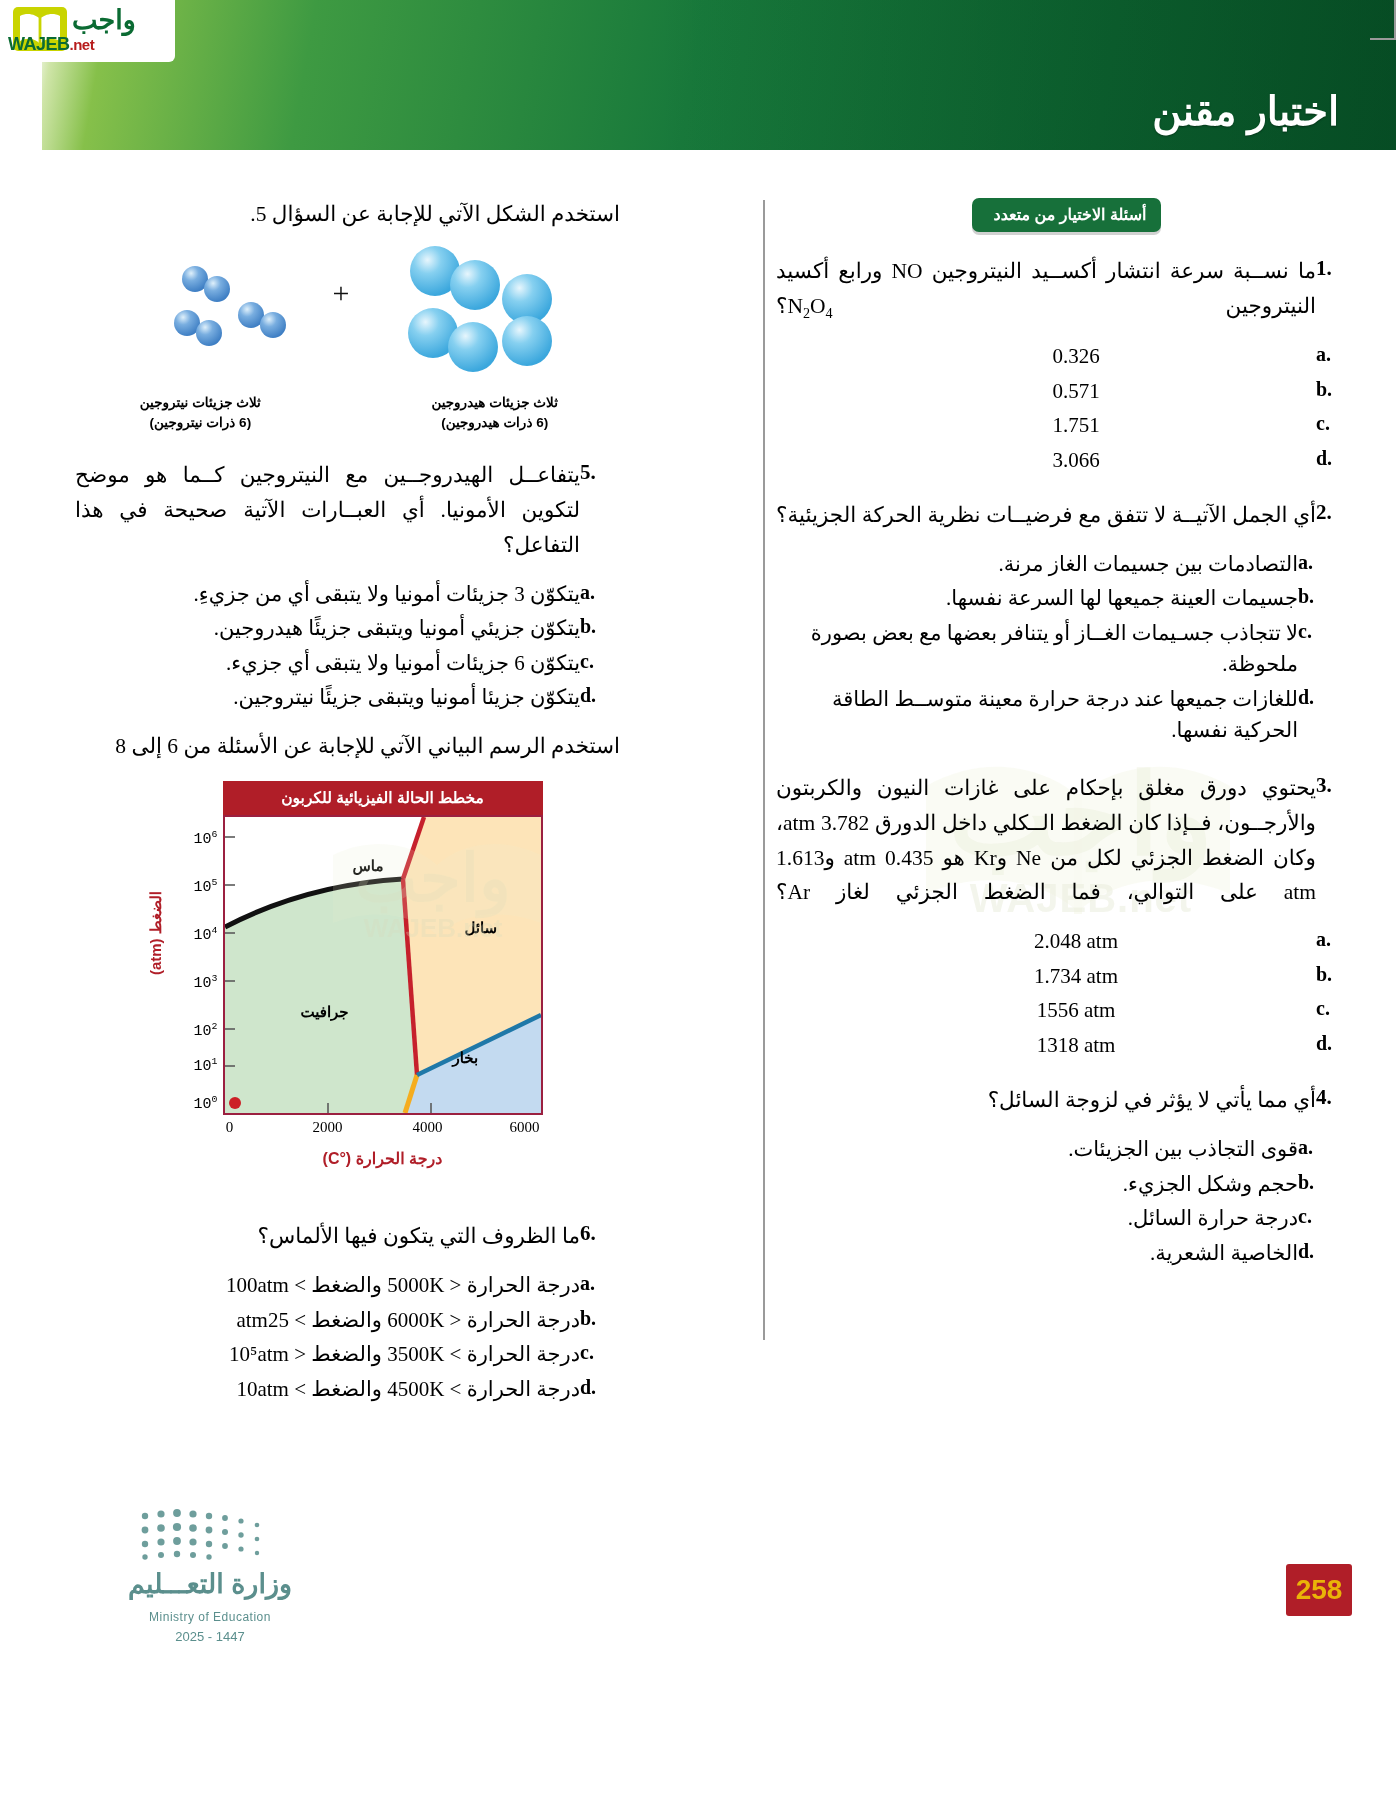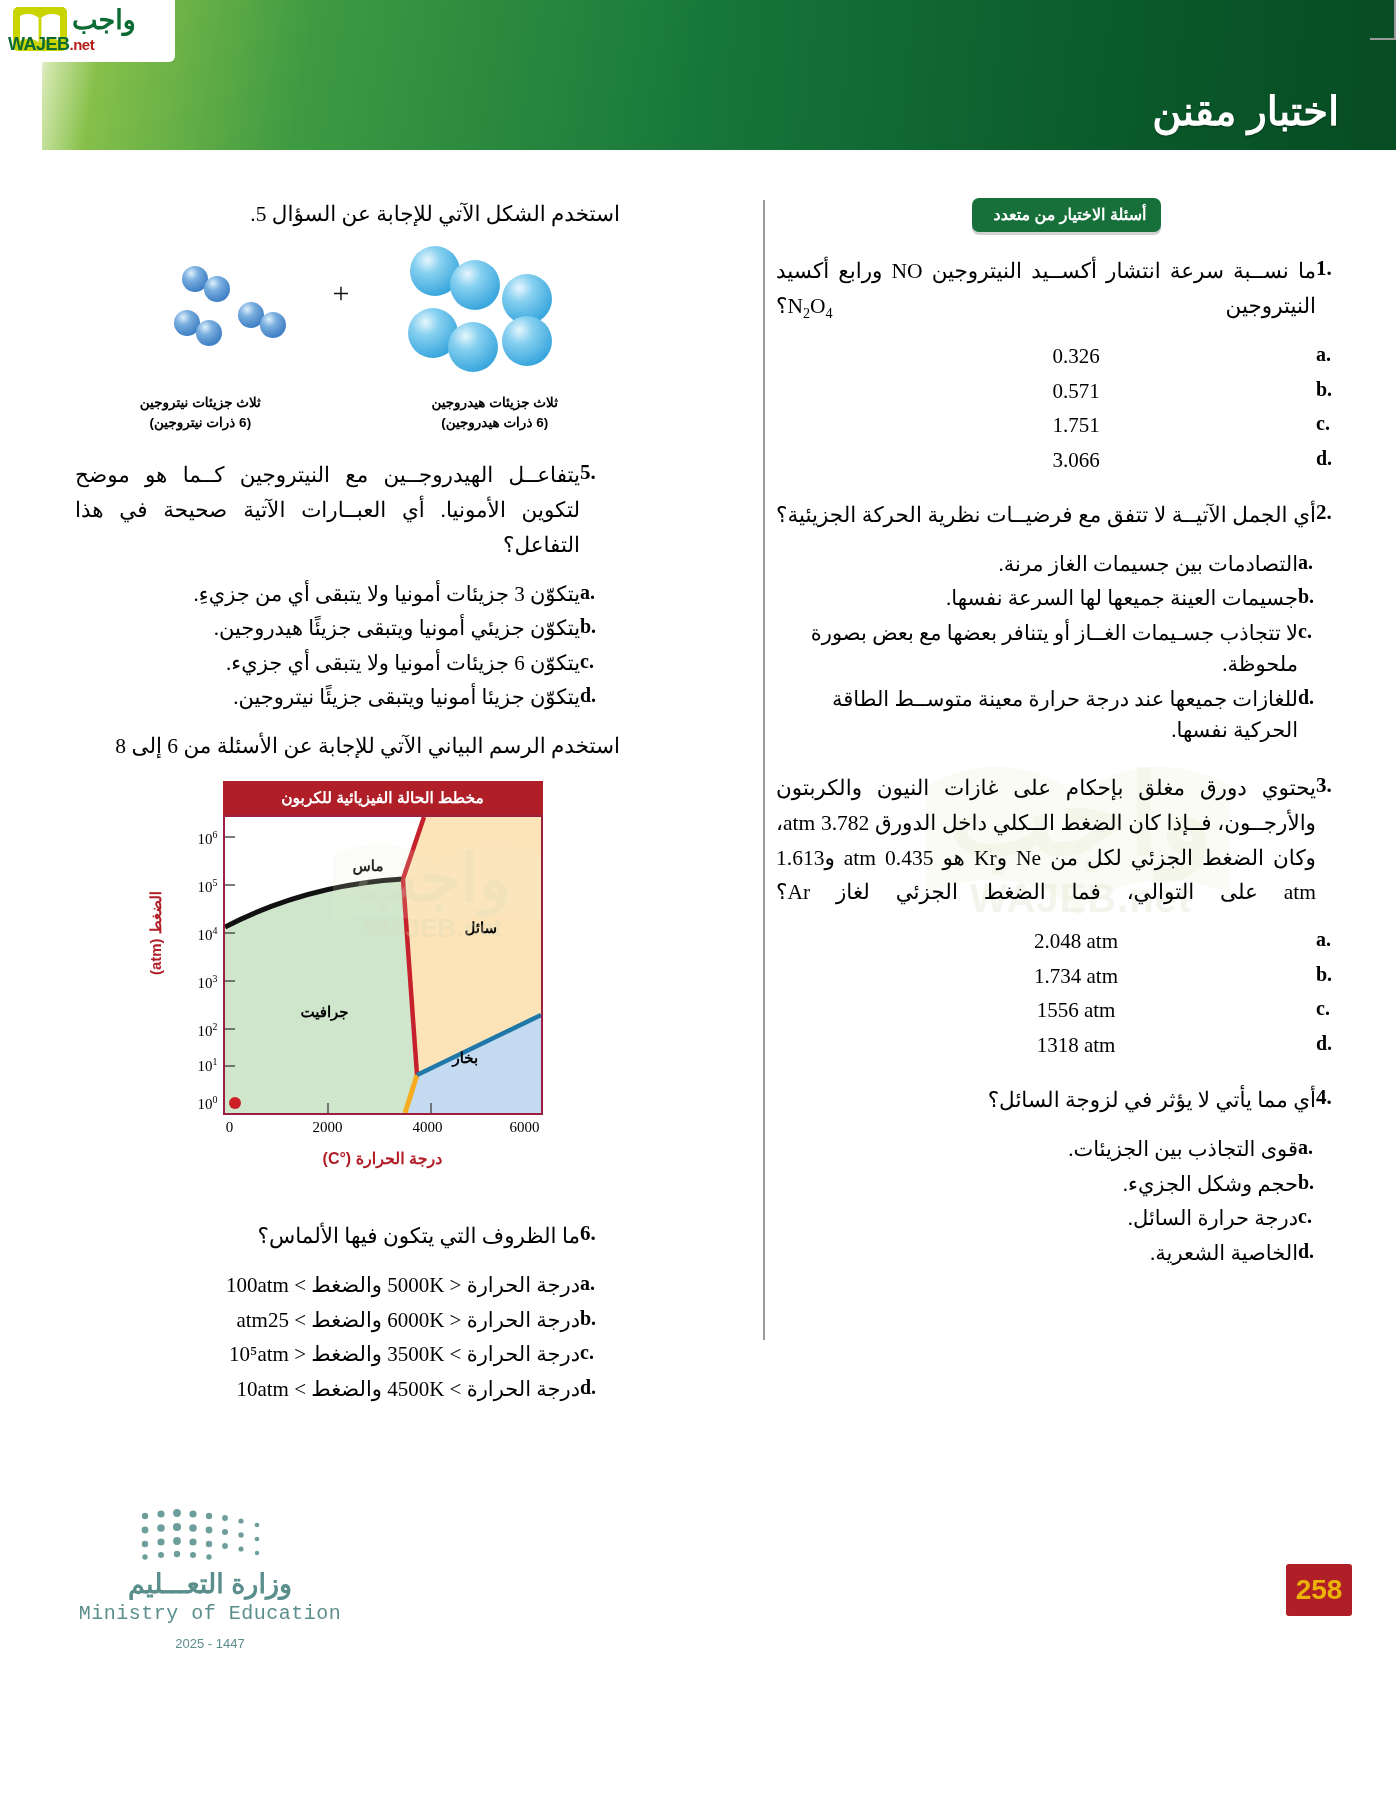--- a/index.html
+++ b/index.html
@@ -157,21 +157,21 @@
     font-size:15px;font-weight:bold;color:#b01e28;
     white-space:nowrap;
   }
   .xlabel{
     position:absolute;left:70px;top:368px;width:320px;text-align:center;
     font-family:"Liberation Sans", sans-serif;
     font-size:16px;font-weight:bold;color:#b01e28;
   }
   .ytick{
     position:absolute;right:325px;
-    font-family:Liberation Serif, serif;font-size:15px;color:#000;
+    font-family:Liberation Mono, monospace;font-size:15px;color:#000;
     direction:ltr;white-space:nowrap;text-align:right;width:46px;
   }
   .xtick{
     position:absolute;top:338px;
     font-family:"Liberation Serif", serif;font-size:15px;color:#000;
     direction:ltr;text-align:center;width:50px;
   }
   .region-label{
     position:absolute;font-family:"Liberation Sans", sans-serif;
     font-size:15px;font-weight:bold;color:#000;
@@ -187,26 +187,26 @@
   
   .footer{
     position:absolute;left:60px;top:1330px;width:300px;text-align:center;
   }
   .foot-dots{height:58px;position:relative;}
   .foot-ar{
     font-family:"Liberation Sans", sans-serif;
     font-size:27px;font-weight:bold;color:#5b8f8d;letter-spacing:2px;margin-top:4px;
   }
   .foot-en{
-    font-family:Liberation Mono, monospace;
-    font-size:20px;color:#5b8f8d;margin-top:2px;letter-spacing:0.5px;
+    font-family:Liberation Sans, sans-serif;
+    font-size:12px;color:#5b8f8d;margin-top:10px;letter-spacing:0.5px;
   }
   .foot-yr{
     font-family:"Liberation Sans", sans-serif;
-    font-size:13px;color:#5b8f8d;margin-top:11px;direction:ltr;
+    font-size:13px;color:#5b8f8d;margin-top:5px;direction:ltr;
   }
   .pagenum{
     position:absolute;right:44px;top:1388px;
     width:66px;height:52px;background:#b01e28;color:#eab308;
     font-family:"Liberation Sans", sans-serif;
     font-size:28px;font-weight:bold;
     display:flex;align-items:center;justify-content:center;
     border-radius:3px;
   }
   

